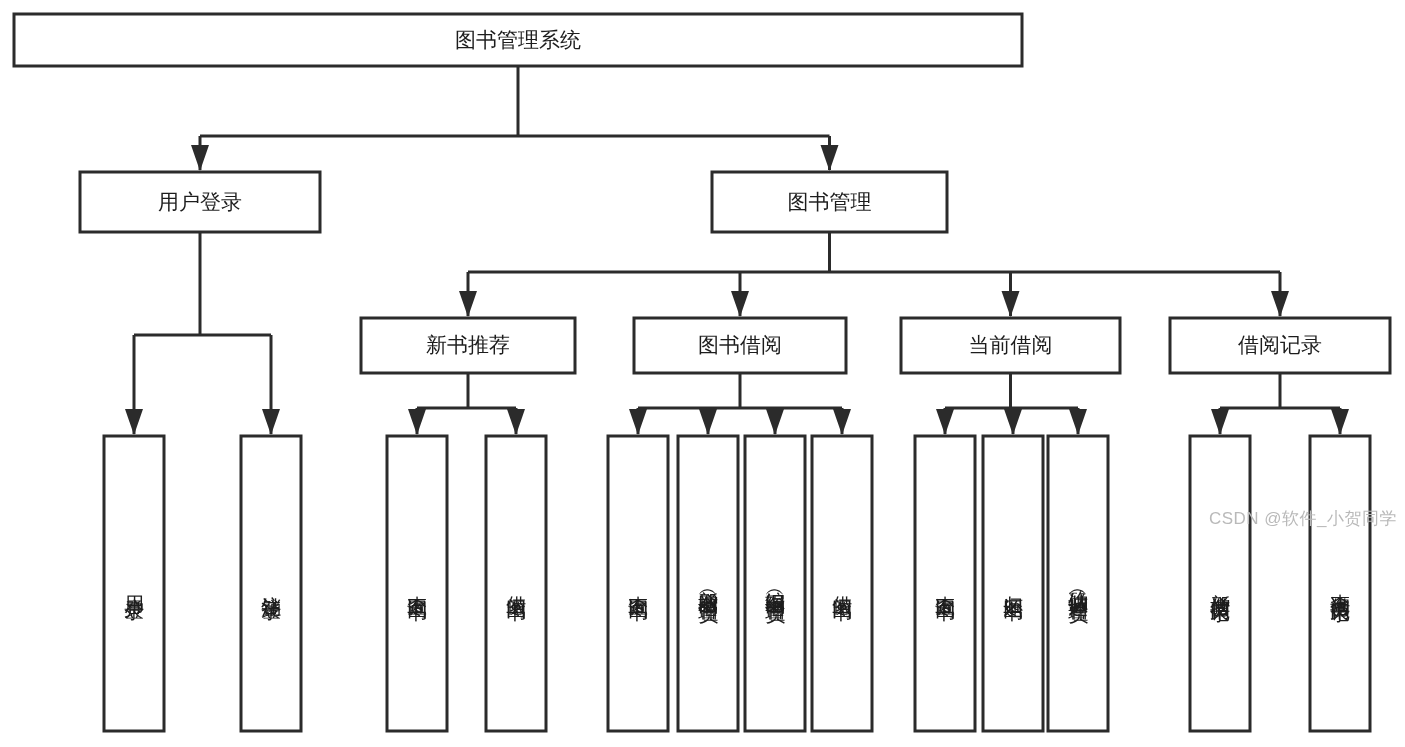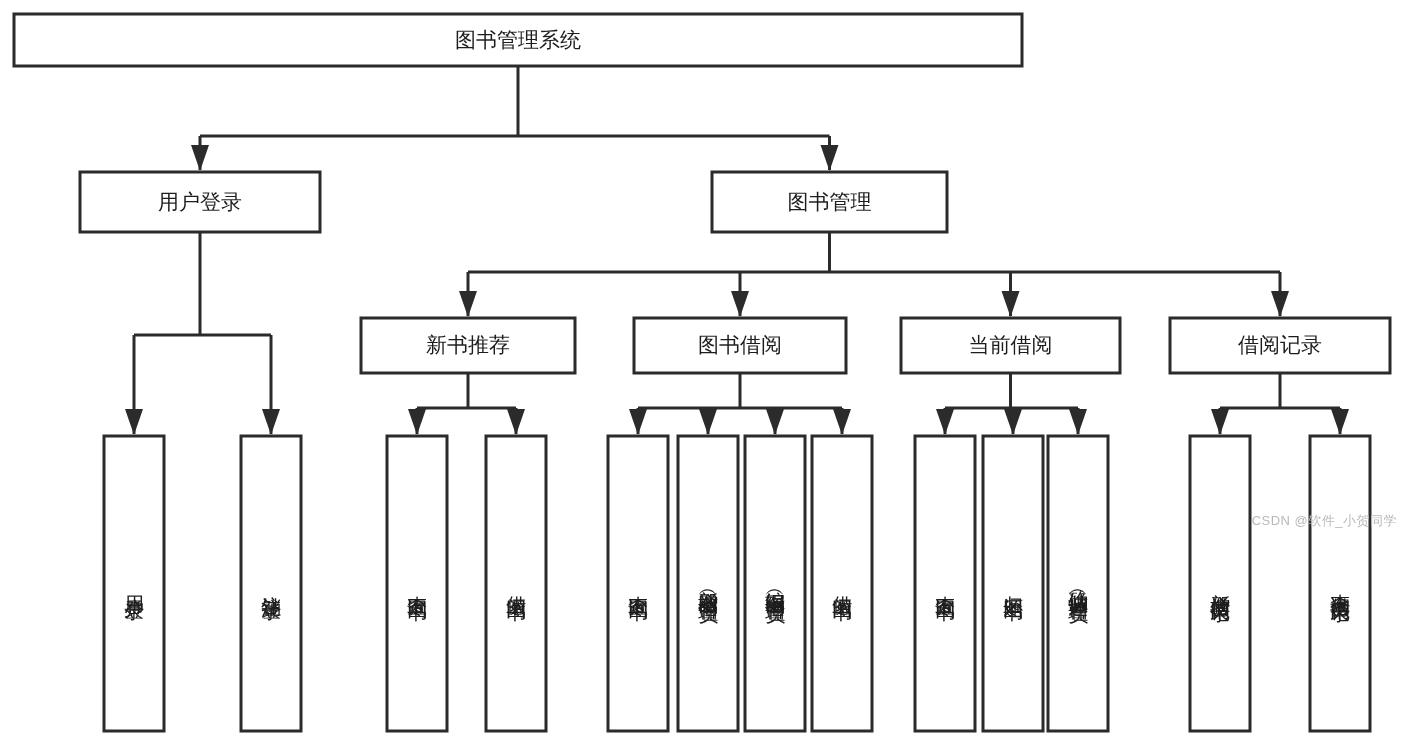--- a/index.html
+++ b/index.html
@@ -26,21 +26,21 @@
     font-family:"Liberation Sans","DejaVu Sans",sans-serif;
     font-size:20px;line-height:1.18;
     color:#1d1d1d;
     letter-spacing:2px;
     white-space:nowrap;
     pointer-events:none;
   }
   .watermark{
     position:absolute;right:8px;bottom:6px;
     font-family:"Liberation Sans","DejaVu Sans",sans-serif;
-    font-size:13px;color:#b9b9b9;
+    font-size:17px;color:#b9b9b9;
     letter-spacing:0.5px;
     user-select:none;
   }
 </style>
 </head>
 <body>
 
 <div id="chart-root">
 
   <svg class="diagram" viewBox="0 0 1405 747">

